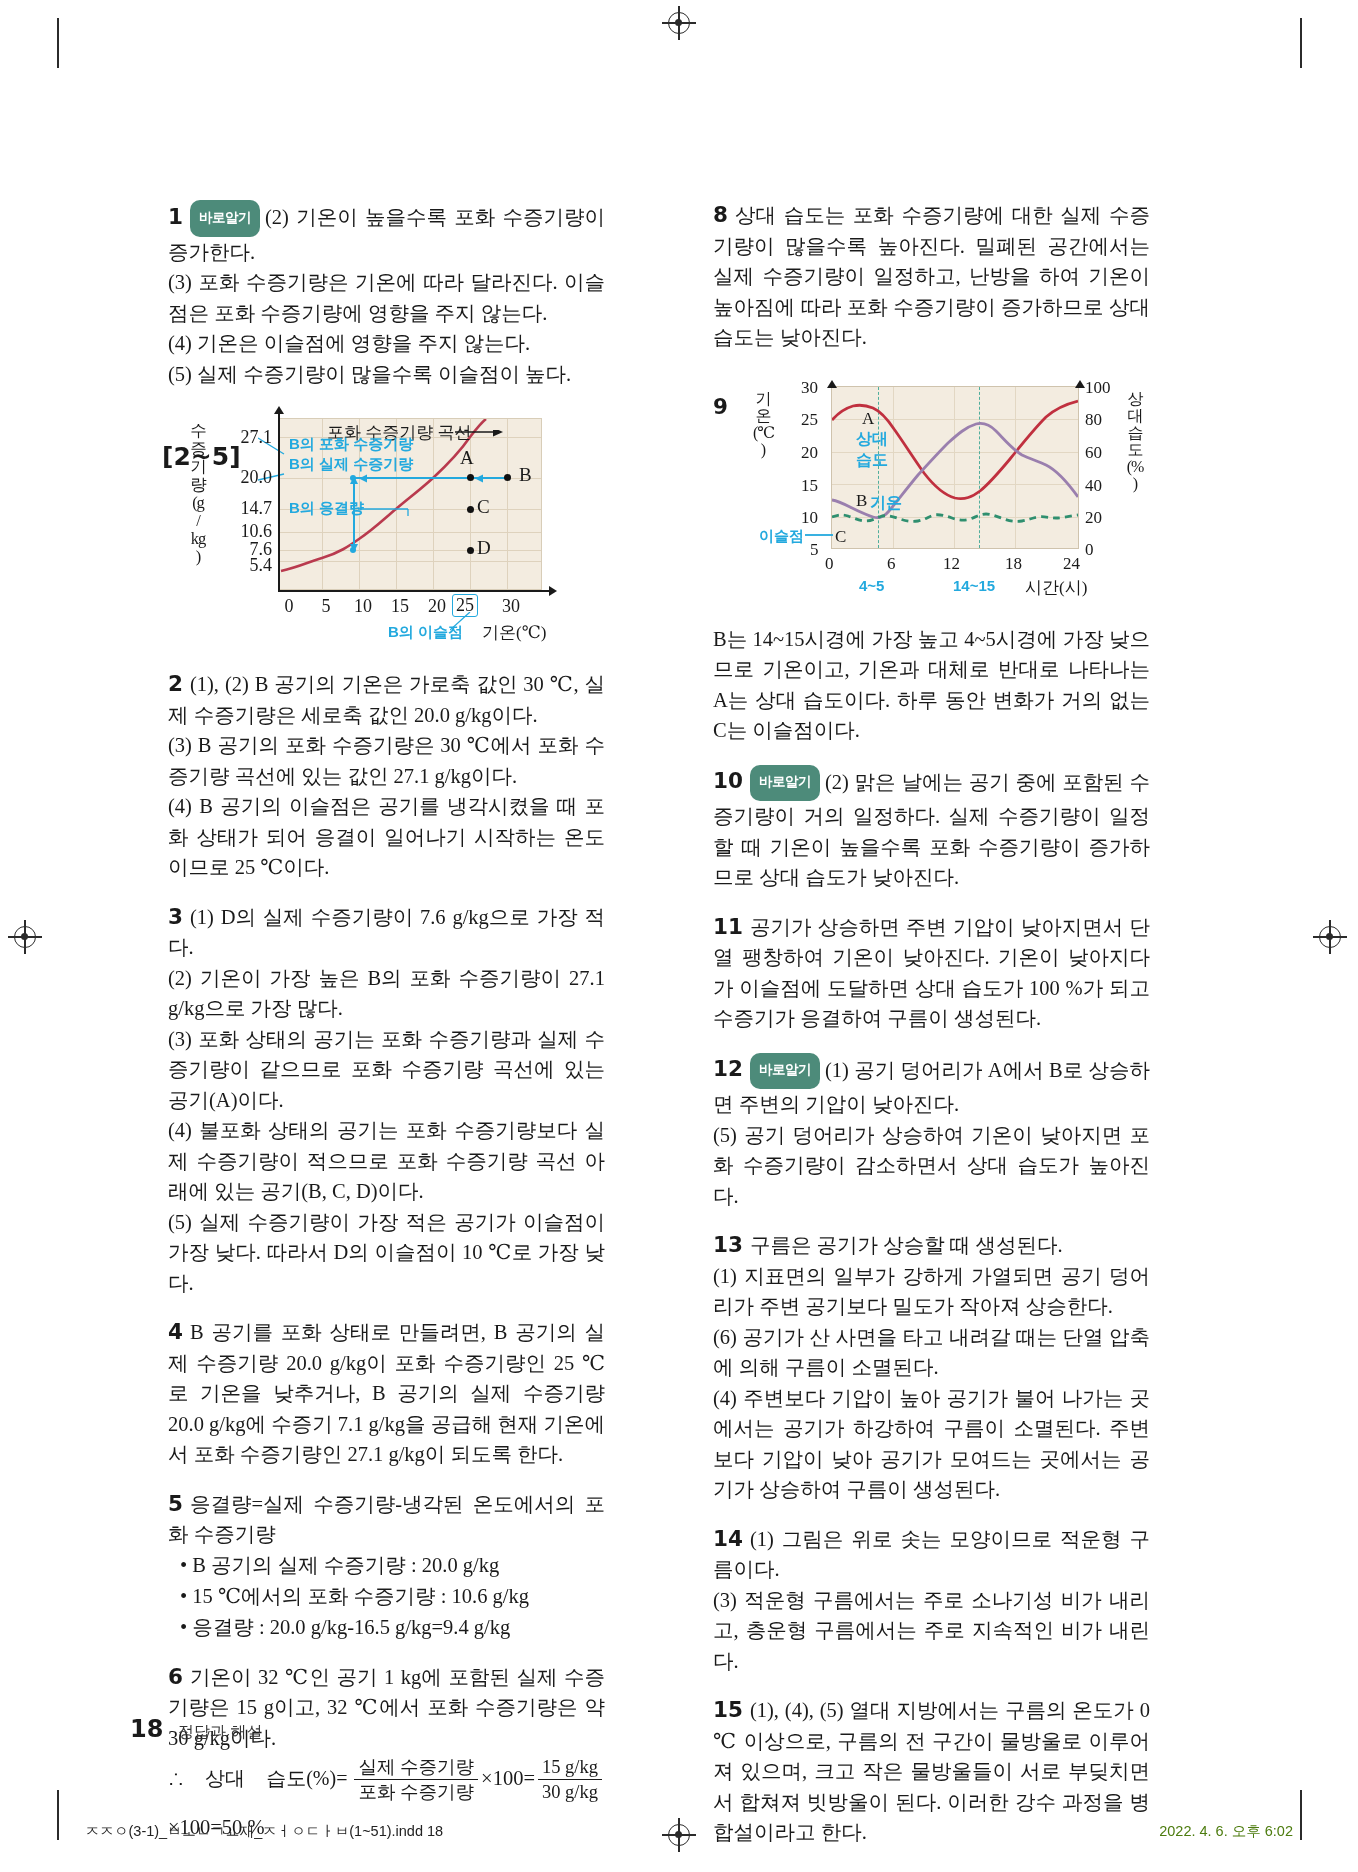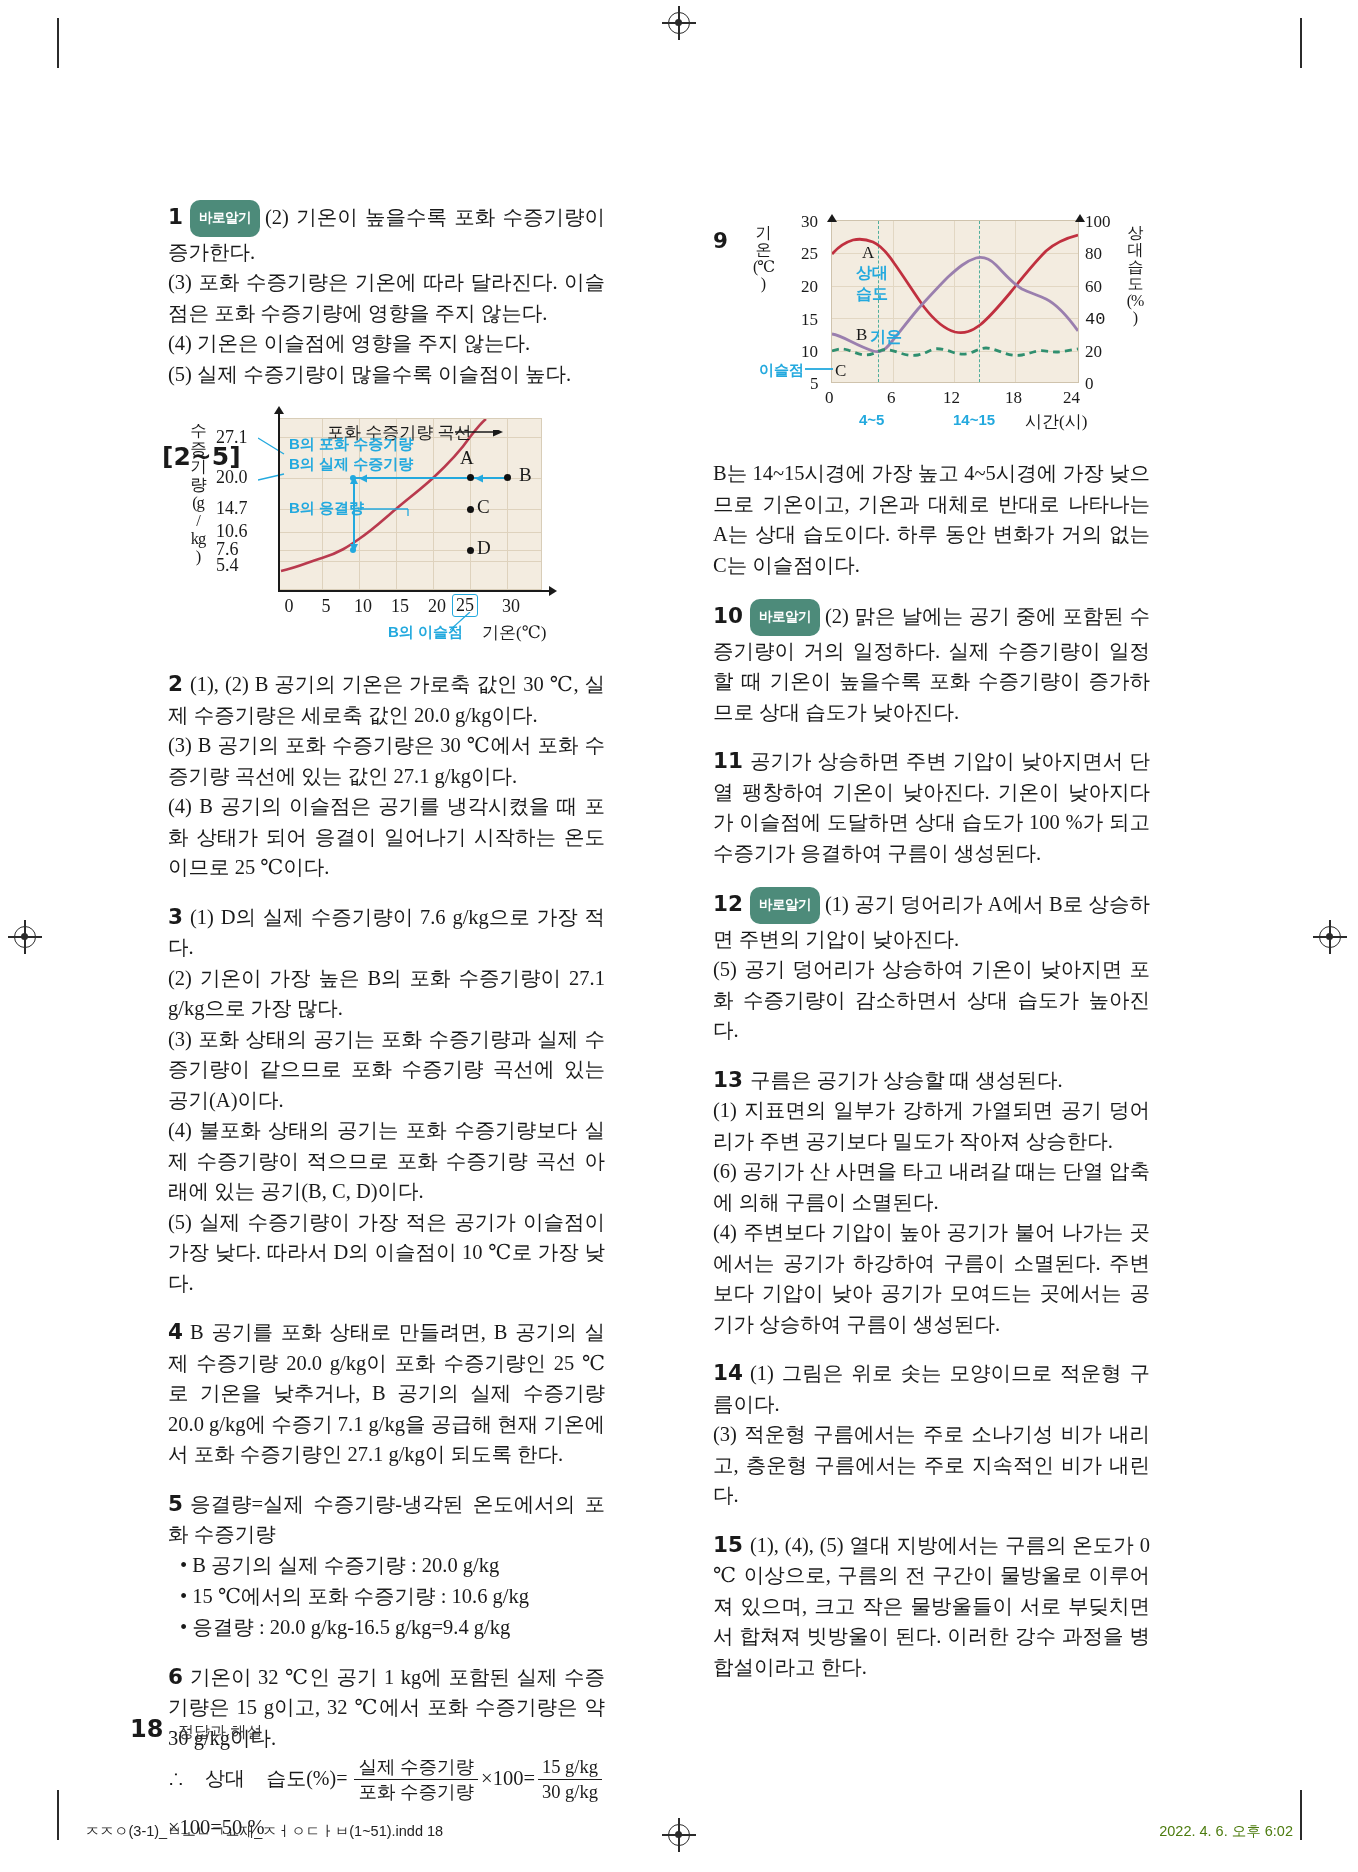--- a/index.html
+++ b/index.html
@@ -43,21 +43,21 @@
   .therefore{font-size:20px;margin-right:4px;}
 
   
   .fig1{position:relative;width:437px;height:235px;margin:4px 0 2px -6px;}
   .f1-plot{position:absolute;left:116px;top:10px;width:264px;height:172px;background:#f3ece0;
            border:1px solid #d8cdb8;box-sizing:border-box;}
   .f1-plot .vg{position:absolute;top:0;bottom:0;width:1px;background:#ded2bd;}
   .f1-plot .hg{position:absolute;left:0;right:0;height:1px;background:#ded2bd;}
   .f1-ylabel{position:absolute;left:26px;top:14px;width:20px;font-size:16.5px;line-height:18px;
              text-align:center;letter-spacing:-1px;}
-  .f1-ytick{position:absolute;right:0;font-family:"Liberation Serif",serif;font-size:18px;width:56px;}
+  .f1-ytick{position:absolute;right:0;font-family:"Liberation Serif",serif;font-size:18px;text-align:right;width:56px;}
   .f1-xtick{position:absolute;font-size:18px;text-align:center;width:30px;}
   .f1-axisx{position:absolute;left:116px;top:182px;width:272px;height:1.8px;background:#1a1a1a;}
   .f1-axisy{position:absolute;left:116px;top:4px;width:1.8px;height:180px;background:#1a1a1a;}
   .arrowR{position:absolute;width:0;height:0;border-left:8px solid #1a1a1a;border-top:5px solid transparent;border-bottom:5px solid transparent;}
   .arrowU{position:absolute;width:0;height:0;border-bottom:8px solid #1a1a1a;border-left:5px solid transparent;border-right:5px solid transparent;}
   .cyan-t{position:absolute;color:#23a9de;font-family:"Liberation Sans",sans-serif;font-weight:bold;font-size:15px;white-space:nowrap;}
   .pt{position:absolute;width:7px;height:7px;background:#111;border-radius:50%;}
   .ptlab{position:absolute;font-size:19px;}
   .cybar{position:absolute;background:#23a9de;}
   .f1-title{position:absolute;font-size:17px;white-space:nowrap;}
@@ -242,20 +242,23 @@
     </div>
 
     <div class="blk">
       <p><span class="qnum">7</span></p>
 
     </div>
   </div>
 
   <div class="col col-r">
 
+    <div class="blk">
+      <p><span class="qnum">8</span><span>상대 습도는 포화 수증기량에 대한 실제 수증기량이 많을수록 높아진다. 밀폐된 공간에서는 실제 수증기량이 일정하고, 난방을 하여 기온이 높아짐에 따라 포화 수증기량이 증가하므로 상대 습도는 낮아진다.</span></p>
+    </div>
 
     <div class="fig2">
       <div class="qnum" style="position:absolute;left:0;top:22px;">9</div>
 
       <div class="f2-ylab" style="left:40px;top:18px;">기<br>온<br>(℃<br>)</div>
 
       <div class="f2-ylab" style="left:412px;top:18px;">상<br>대<br>습<br>도<br>(%<br>)</div>
 
       <div class="f2-plot">
         <div class="vg" style="left:61px;"></div>
@@ -300,21 +303,21 @@
       <div class="f2-t" style="left:88px;top:6px;">30</div>
       <div class="f2-t" style="left:88px;top:38px;">25</div>
       <div class="f2-t" style="left:88px;top:71px;">20</div>
       <div class="f2-t" style="left:88px;top:104px;">15</div>
       <div class="f2-t" style="left:88px;top:136px;">10</div>
       <div class="f2-t" style="left:97px;top:168px;">5</div>
 
       <div class="f2-t" style="left:372px;top:6px;">100</div>
       <div class="f2-t" style="left:372px;top:38px;">80</div>
       <div class="f2-t" style="left:372px;top:71px;">60</div>
-      <div class="f2-t" style="left:372px;top:104px;font-family:Liberation Mono, monospace;">40</div>
+      <div class="f2-t" style="left:372px;top:104px;">40</div>
       <div class="f2-t" style="left:372px;top:136px;">20</div>
       <div class="f2-t" style="left:372px;top:168px;">0</div>
 
       <div class="f2-t" style="left:112px;top:182px;">0</div>
       <div class="f2-t" style="left:174px;top:182px;">6</div>
       <div class="f2-t" style="left:230px;top:182px;">12</div>
       <div class="f2-t" style="left:292px;top:182px;">18</div>
       <div class="f2-t" style="left:350px;top:182px;">24</div>
 
       <div class="cyan-t" style="left:146px;top:205px;">4~5</div>

